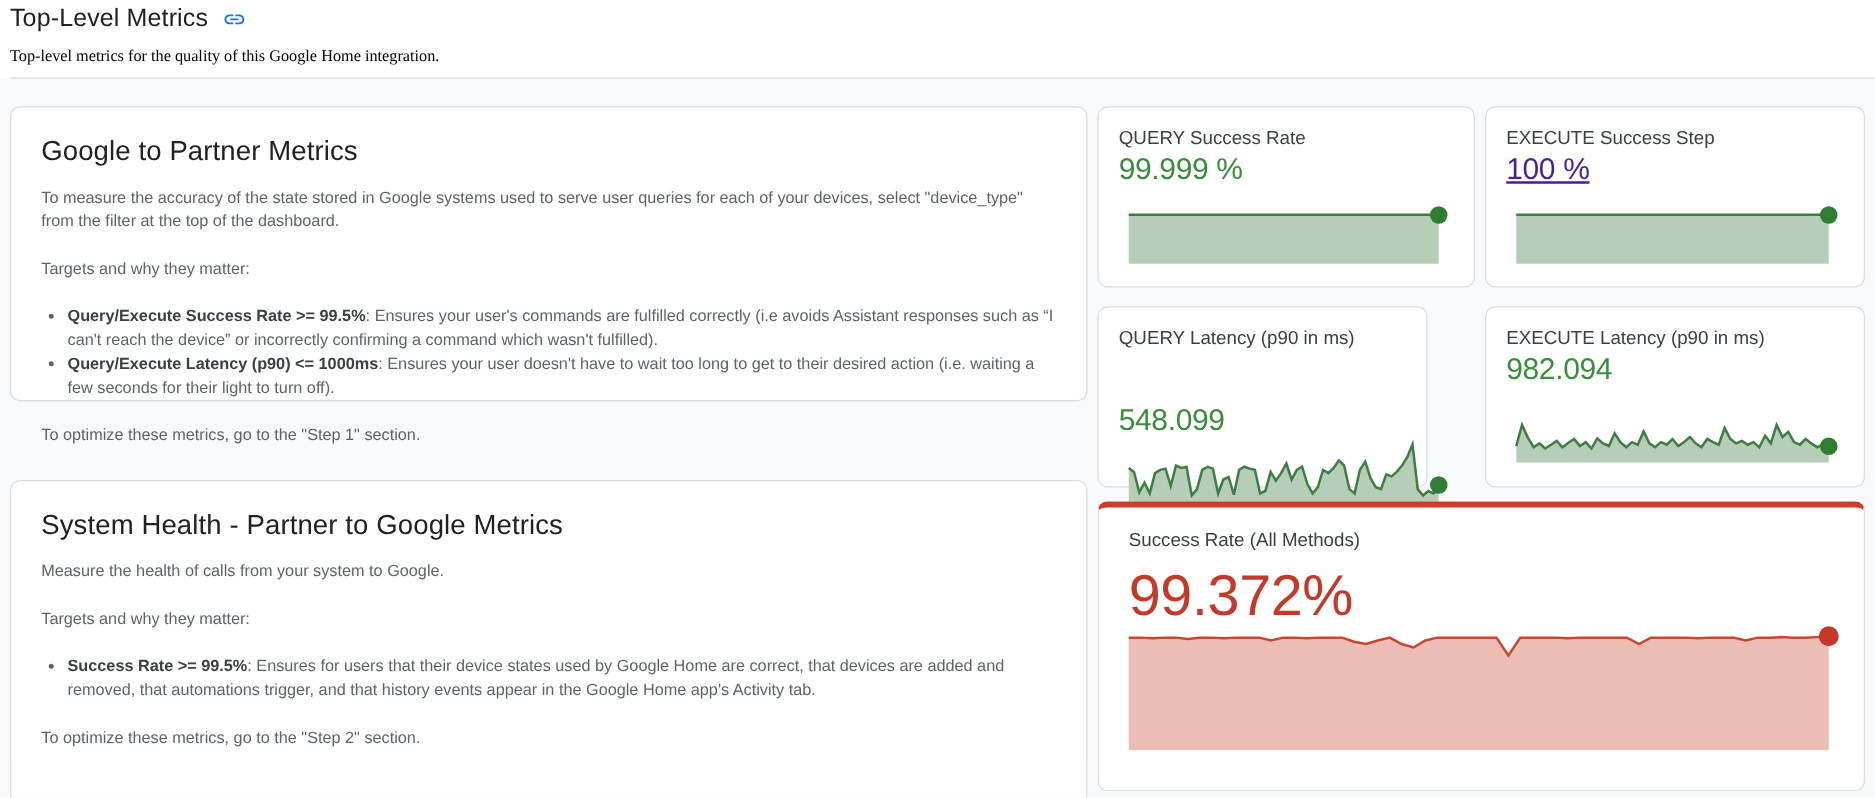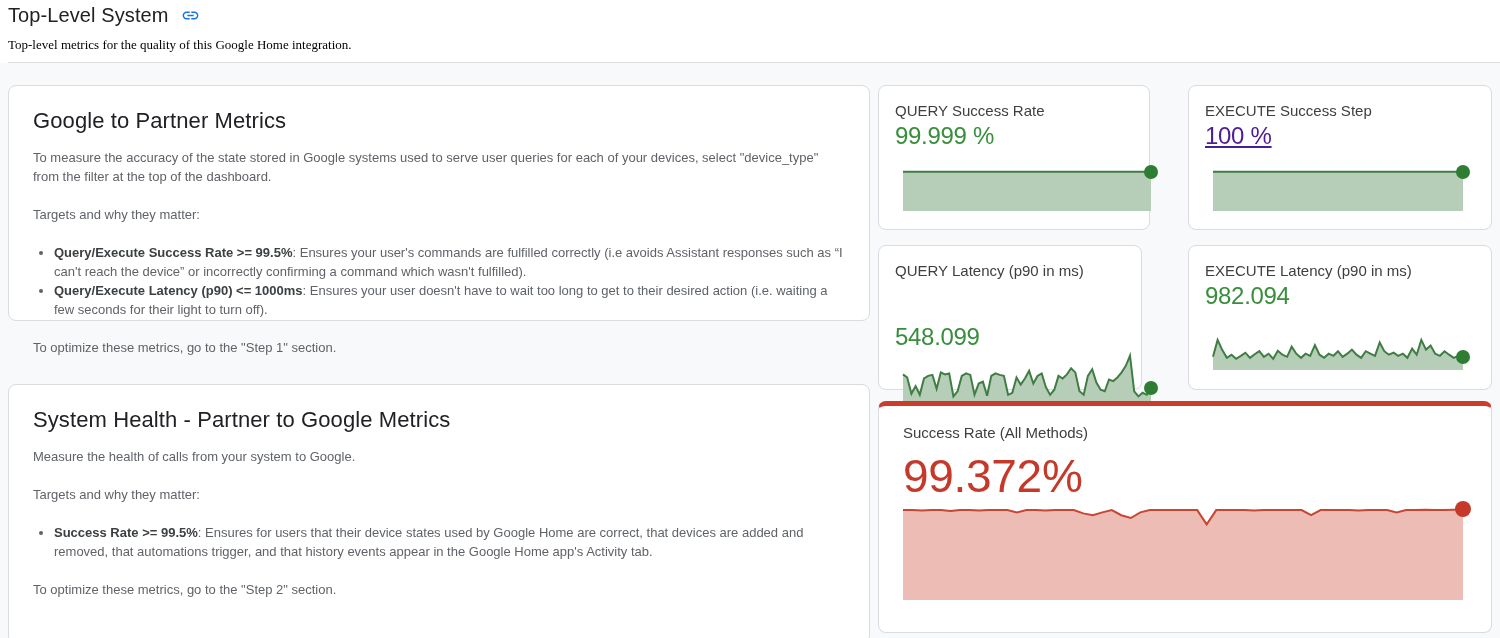--- a/index.html
+++ b/index.html
@@ -40,34 +40,34 @@
   .spark-wrap{position:relative;margin:auto 8px 6px 8px;overflow:visible;}
   .alert-card .spark-wrap{margin:auto 0 16px 0;}
   .h44{height:44px;}
   .h56{height:56px;}
   .h96{height:96px;}
   .spark-wrap svg{display:block;position:absolute;left:0;top:0;overflow:visible;}
   .spark-dot{position:absolute;border-radius:50%;}
 
   
   #card-gtp  {left:8px;   top:85px;  width:862px; height:236px;}
-  #card-qsr  {left:878px; top:85px;  width:272px; height:145px;}
+  #card-qsr  {left:878px; top:85px;  width:302px; height:145px;}
   #card-esr  {left:1188px;top:85px;  width:304px; height:145px;}
   #card-qlat {left:878px; top:245px; width:264px; height:145px;}
   #card-elat {left:1188px;top:245px; width:304px; height:145px;}
   #card-sys  {left:8px;   top:384px; width:862px; height:260px;}
   #card-alert{left:878px; top:401px; width:614px; height:232px;}
 </style>
 </head>
 <body>
 
 <div class="section-bg"></div>
 
 <div class="header">
-  <h1>Top-Level System</h1>
+  <h1>Top-Level Metrics</h1>
   <span class="link-icon" style="color: rgb(26, 115, 232);">
     <svg viewBox="0 0 24 24" fill="currentColor">
       <path d="M3.9 12c0-1.71 1.39-3.1 3.1-3.1h4V7H7c-2.76 0-5 2.24-5 5s2.24 5 5 5h4v-1.9H7c-1.71 0-3.1-1.39-3.1-3.1zM8 13h8v-2H8v2zm9-6h-4v1.9h4c1.71 0 3.1 1.39 3.1 3.1s-1.39 3.1-3.1 3.1h-4V17h4c2.76 0 5-2.24 5-5s-2.24-5-5-5z"></path>
     </svg>
   </span>
 </div>
 <p class="subtitle">Top-level metrics for the quality of this Google Home integration.</p>
 <div class="divider"></div>
 
 <section class="card text-card" id="card-gtp">

